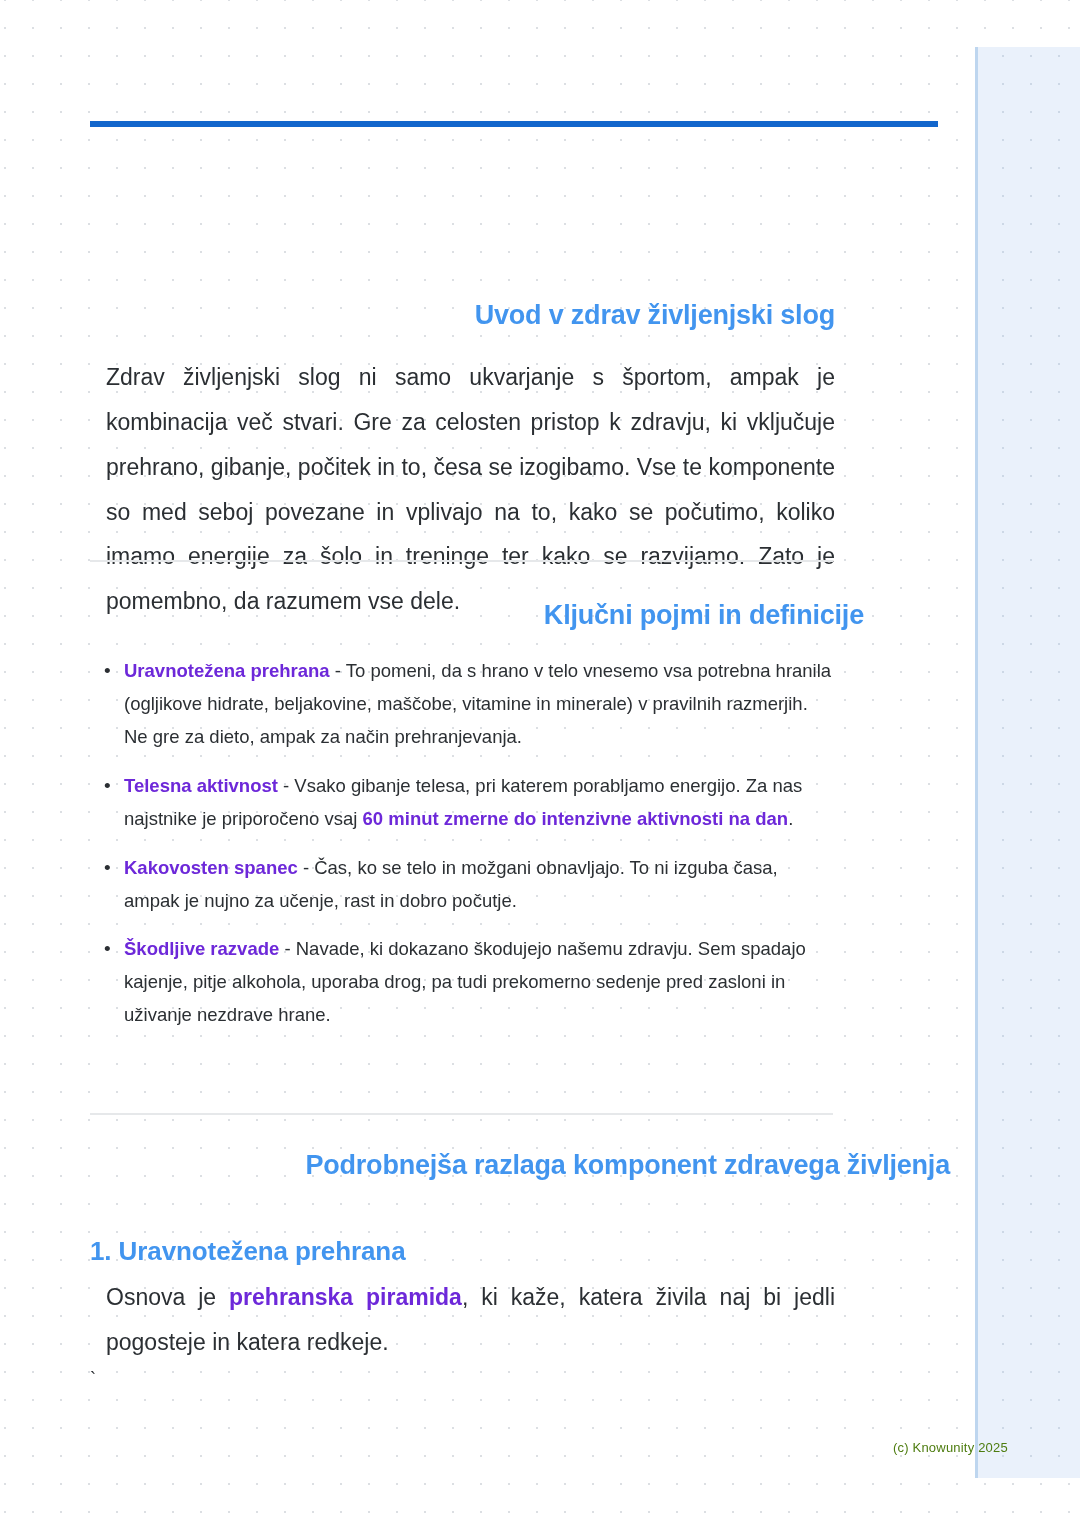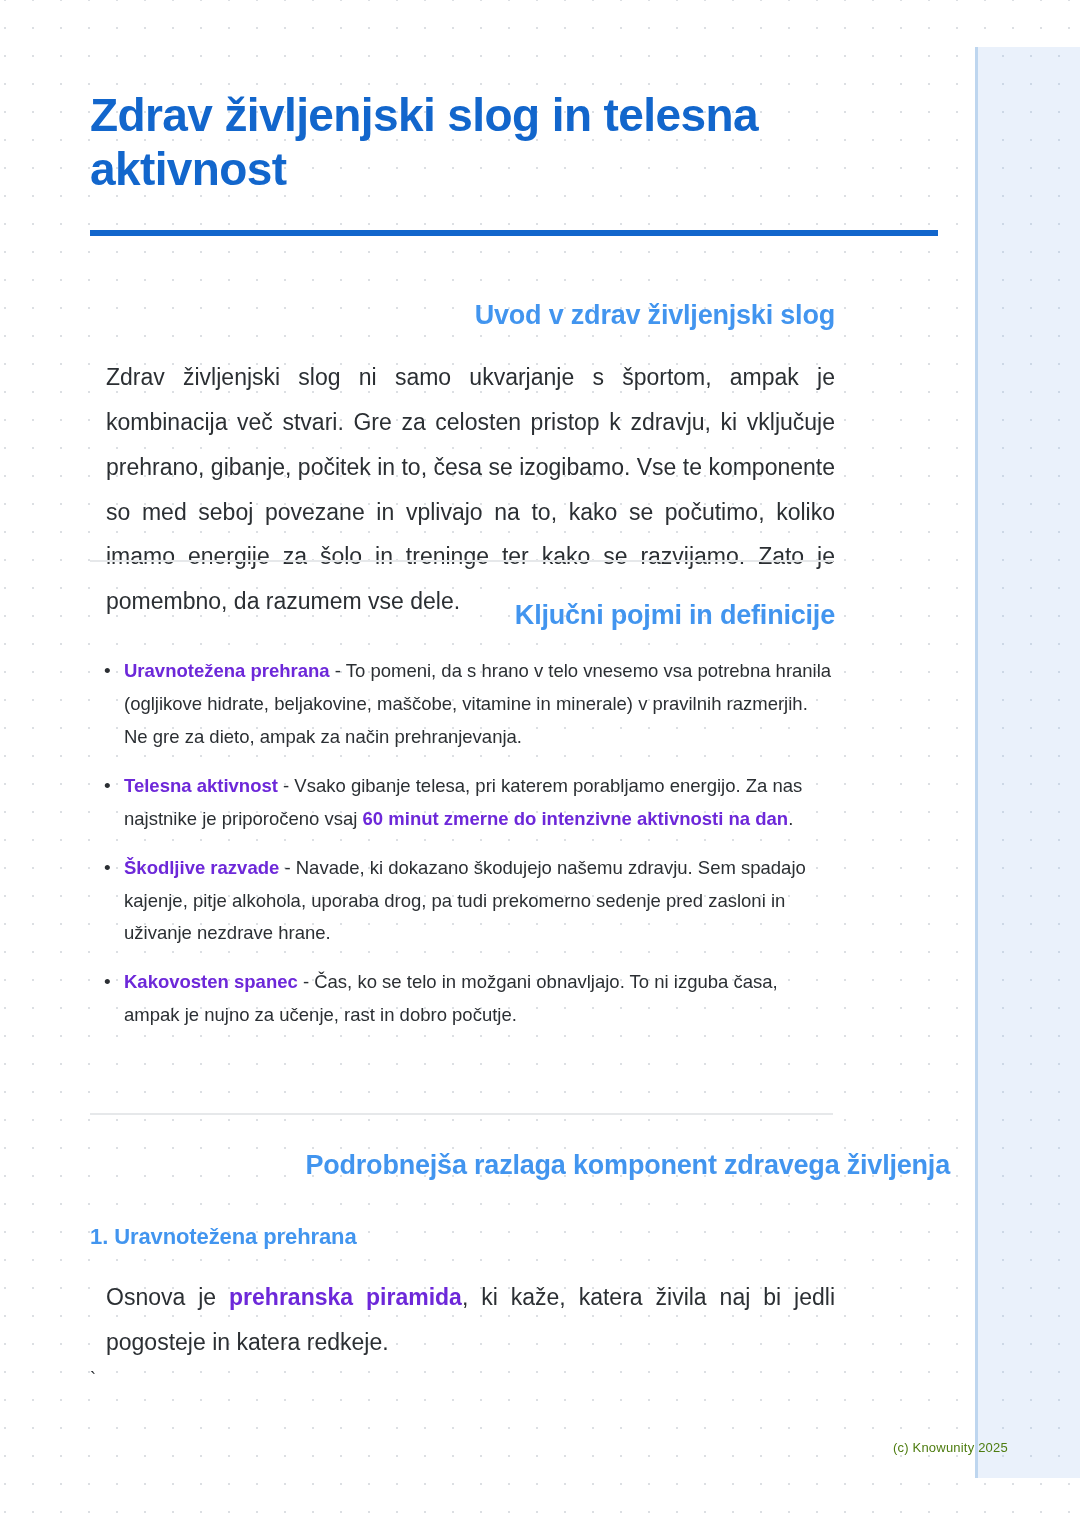--- a/index.html
+++ b/index.html
@@ -81,24 +81,25 @@
     font-size: 27px;
     font-weight: bold;
     color: #4295ef;
     letter-spacing: -0.2px;
     text-align: right;
   }
 
   h2.section-head.wide { width: 860px; }
 
   h3.sub-head {
-    font-size: 22px;
+    font-size: 26px;
     font-weight: bold;
     color: #4295ef;
     letter-spacing: -0.1px;
+    margin-top: 12px;
   }
 
   p.body-text {
     font-size: 23px;
     line-height: 1.95;
     color: #2b2f33;
     text-align: justify;
     margin-left: 16px;
   }
 
@@ -153,41 +154,40 @@
     font-family: "Liberation Sans", sans-serif;
     z-index: 3;
     letter-spacing: 0.2px;
   }
 
   
   .s-title    { top: 88px;   }
   .s-intro-h  { top: 300px;  }
   .s-intro-p  { top: 355px;  }
   .s-div1     { top: 560px;  }
-  .s-terms-h  { top: 600px;  }
+  .s-terms-h  { top: 600px; margin-left: 29px;  }
   .s-terms-ul { top: 655px;  }
   .s-div2     { top: 1113px; }
   .s-detail-h { top: 1150px; }
   .s-sub1     { top: 1224px; }
   .s-sub1-p   { top: 1275px; }
   .s-tick     { top: 1370px; }
 </style>
 </head>
 <body>
 
 <div id="dot-grid"></div>
 
 <div id="side-strip">
   <div class="strip-dots"></div>
 </div>
 
 <div id="page">
 
   <div class="content s-title">
-    <h1 class="doc-title">Zdrav življenjski slog in telesna aktivnost</h1>
     <div class="title-rule"></div>
   </div>
 
   <div class="content s-intro-h">
     <h2 class="section-head">Uvod v zdrav življenjski slog</h2>
   </div>
 
   <div class="content s-intro-p">
     <p class="body-text">Zdrav življenjski slog ni samo ukvarjanje s športom, ampak je kombinacija več stvari. Gre za celosten pristop k zdravju, ki vključuje prehrano, gibanje, počitek in to, česa se izogibamo. Vse te komponente so med seboj povezane in vplivajo na to, kako se počutimo, koliko imamo energije za šolo in treninge ter kako se razvijamo. Zato je pomembno, da razumem vse dele.</p>
   </div>
@@ -202,24 +202,24 @@
 
   <div class="content s-terms-ul">
     <ul class="term-list">
       <li>
         <span class="bold">Uravnotežena prehrana</span><span> - </span><span>To pomeni, da s hrano v telo vnesemo vsa potrebna hranila (ogljikove hidrate, beljakovine, maščobe, vitamine in minerale) v pravilnih razmerjih. Ne gre za dieto, ampak za način prehranjevanja.</span><span class="bold"></span><span></span>
       </li>
       <li>
         <span class="bold">Telesna aktivnost</span><span> - </span><span>Vsako gibanje telesa, pri katerem porabljamo energijo. Za nas najstnike je priporočeno vsaj </span><span class="bold">60 minut zmerne do intenzivne aktivnosti na dan</span><span>.</span>
       </li>
       <li>
+        <span class="bold">Kakovosten spanec</span><span> - </span><span>Čas, ko se telo in možgani obnavljajo. To ni izguba časa, ampak je nujno za učenje, rast in dobro počutje.</span><span class="bold"></span><span></span>
+      </li>
+      <li>
         <span class="bold">Škodljive razvade</span><span> - </span><span>Navade, ki dokazano škodujejo našemu zdravju. Sem spadajo kajenje, pitje alkohola, uporaba drog, pa tudi prekomerno sedenje pred zasloni in uživanje nezdrave hrane.</span><span class="bold"></span><span></span>
-      </li>
-      <li>
-        <span class="bold">Kakovosten spanec</span><span> - </span><span>Čas, ko se telo in možgani obnavljajo. To ni izguba časa, ampak je nujno za učenje, rast in dobro počutje.</span><span class="bold"></span><span></span>
       </li>
     </ul>
   </div>
 
   <div class="content s-div2">
     <hr class="divider">
   </div>
 
   <div class="content s-detail-h">
     <h2 class="section-head wide">Podrobnejša razlaga komponent zdravega življenja</h2>

